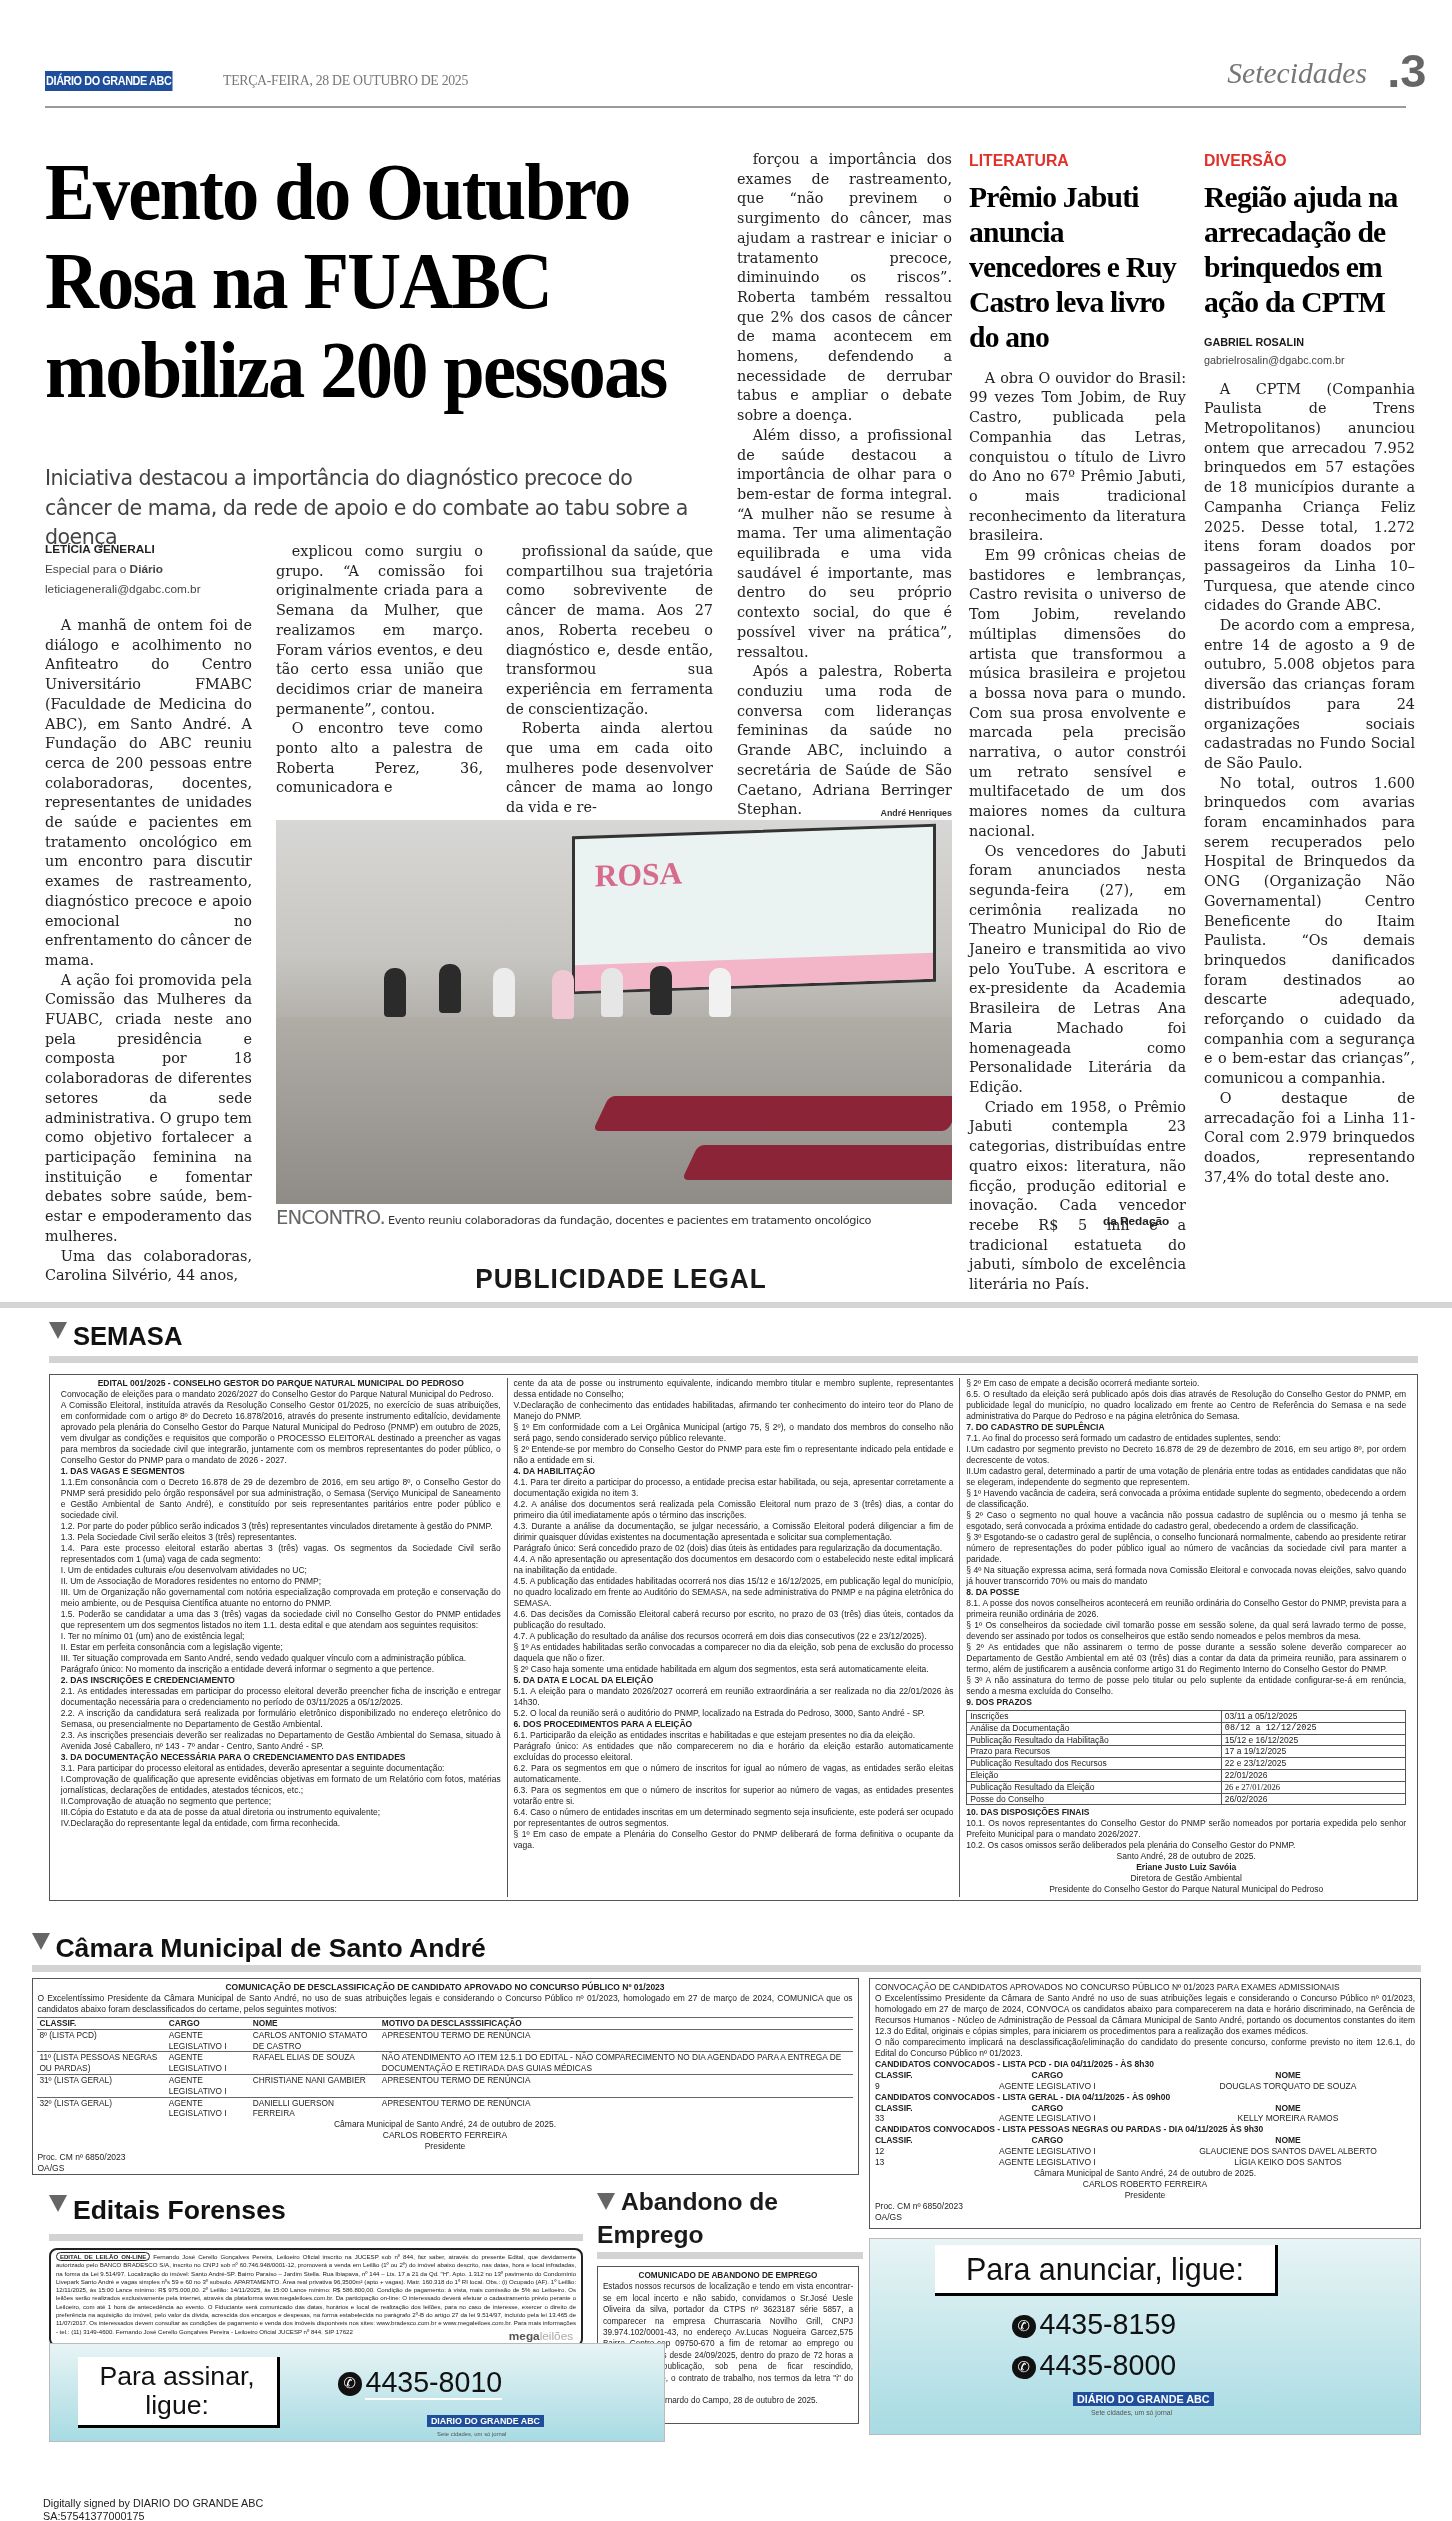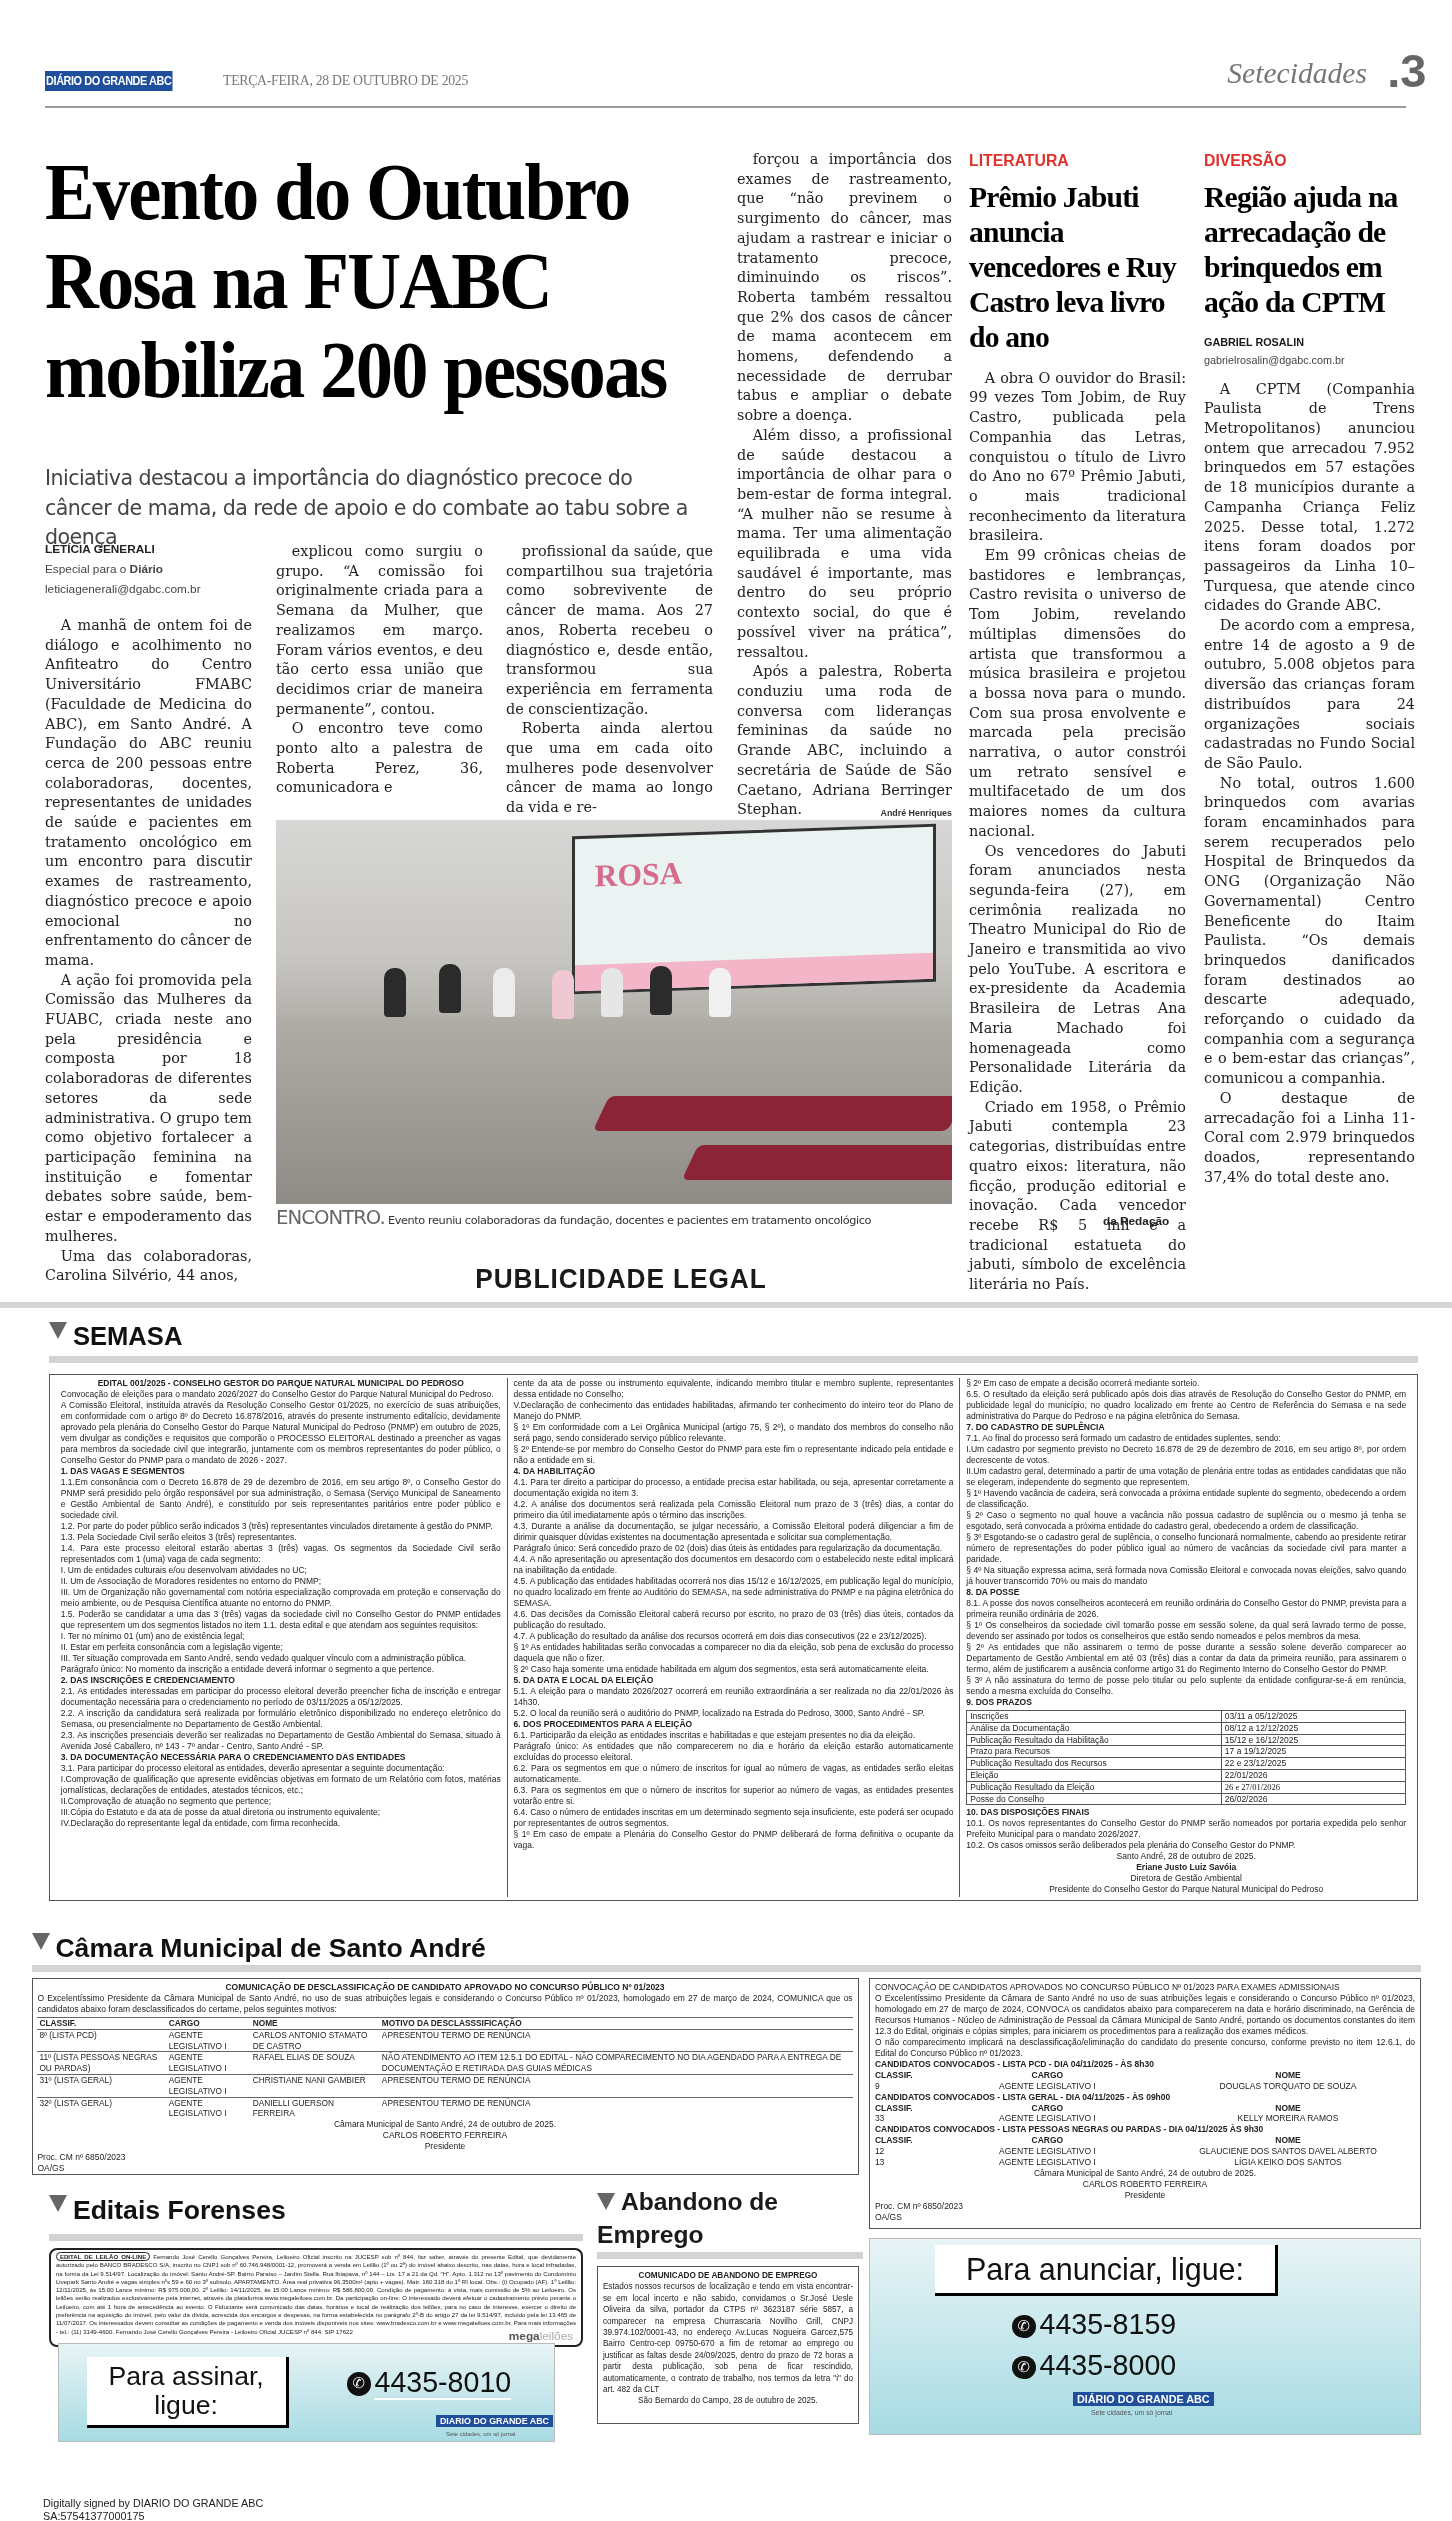--- a/index.html
+++ b/index.html
@@ -83,21 +83,21 @@
 #edit-r{left:49px;top:2234px;width:534px}
 #edit-box{left:49px;top:2248px;width:534px;height:99px;border:2px solid #222;border-radius:7.9px;font:6.1px/8.3px "Liberation Sans",sans-serif;padding:3px 4.9px;text-align:justify;overflow:hidden}
 #edit-box .tag{border:1.5px solid #222;border-radius:7.9px;padding:0 3px;font-weight:bold;margin-right:3px}
 #edit-box .mega{position:absolute;right:7.9px;bottom:2px;font:bold 11.8px "Liberation Sans",sans-serif;color:#555}
 #edit-box .mega i{font-style:normal;color:#aaa;font-weight:normal}
 #aban-h{left:597px;top:2185px;width:266px;font:bold 24.6px/33px "Liberation Sans",sans-serif;display:block}
 #aban-r{left:597px;top:2252px;width:266px}
 #aban-box{left:597px;top:2266px;width:262px;height:158px;font:8.2px/11.4px "Liberation Sans",sans-serif}
 
 .promo{background:linear-gradient(180deg,#e8f4f5,#a7dbe3);border:1px solid #bbb}
-#ass{left:58px;top:2343px;width:497px;height:99px}
+#ass{left:49px;top:2343px;width:616px;height:99px}
 #ass .w{position:absolute;left:27.6px;top:12.8px;width:202px;height:71px;background:#fff;border-right:3px solid #000;border-bottom:3.9px solid #000;text-align:center;font:26.6px/29.6px "Liberation Sans",sans-serif;padding-top:4.9px;color:#111}
 #ass .ph{position:absolute;left:288px;top:21.7px;font:28.6px "Liberation Sans",sans-serif;color:#111}
 #ass .ph u{text-decoration:none;border-bottom:2px solid #fff}
 .phico{display:inline-block;width:23.6px;height:23.6px;border-radius:50%;background:#111;color:#fff;font-size:14.8px;line-height:23.6px;text-align:center;vertical-align:middle;margin-right:3.9px}
 .mini-logo{position:absolute;background:#1f4f9c;color:#fff;font:bold 8.9px "Liberation Sans",sans-serif;padding:1px 3.9px}
 .mini-sub{position:absolute;font:5.9px "Liberation Sans",sans-serif;color:#555}
 #anun{left:869px;top:2238px;width:552px;height:197px}
 #anun .w{position:absolute;left:65px;top:5.9px;width:343px;height:51px;background:#fff;border-right:3px solid #000;border-bottom:3.9px solid #000;font:30.5px/49px "Liberation Sans",sans-serif;text-align:center;color:#111}
 #anun .ph{position:absolute;left:142px;font:28.6px "Liberation Sans",sans-serif;color:#111}
 
@@ -291,21 +291,21 @@
       </div>
     <b>9. DOS PRAZOS</b>
     <table class="prazos">
         <tbody id="prazos-body">
           <tr>
             <td>Inscrições</td>
             <td style="width: 42%;">03/11 a 05/12/2025</td>
           </tr>
           <tr>
             <td>Análise da Documentação</td>
-            <td style="width: 42%;">08/12 a 12/12/2025</td>
+            <td style="width: 42%; font-family: Liberation Mono, monospace;">08/12 a 12/12/2025</td>
           </tr>
           <tr>
             <td>Publicação Resultado da Habilitação</td>
             <td style="width: 42%;">15/12 e 16/12/2025</td>
           </tr>
           <tr>
             <td>Prazo para Recursos</td>
             <td style="width: 42%;">17 a 19/12/2025</td>
           </tr>
           <tr>

